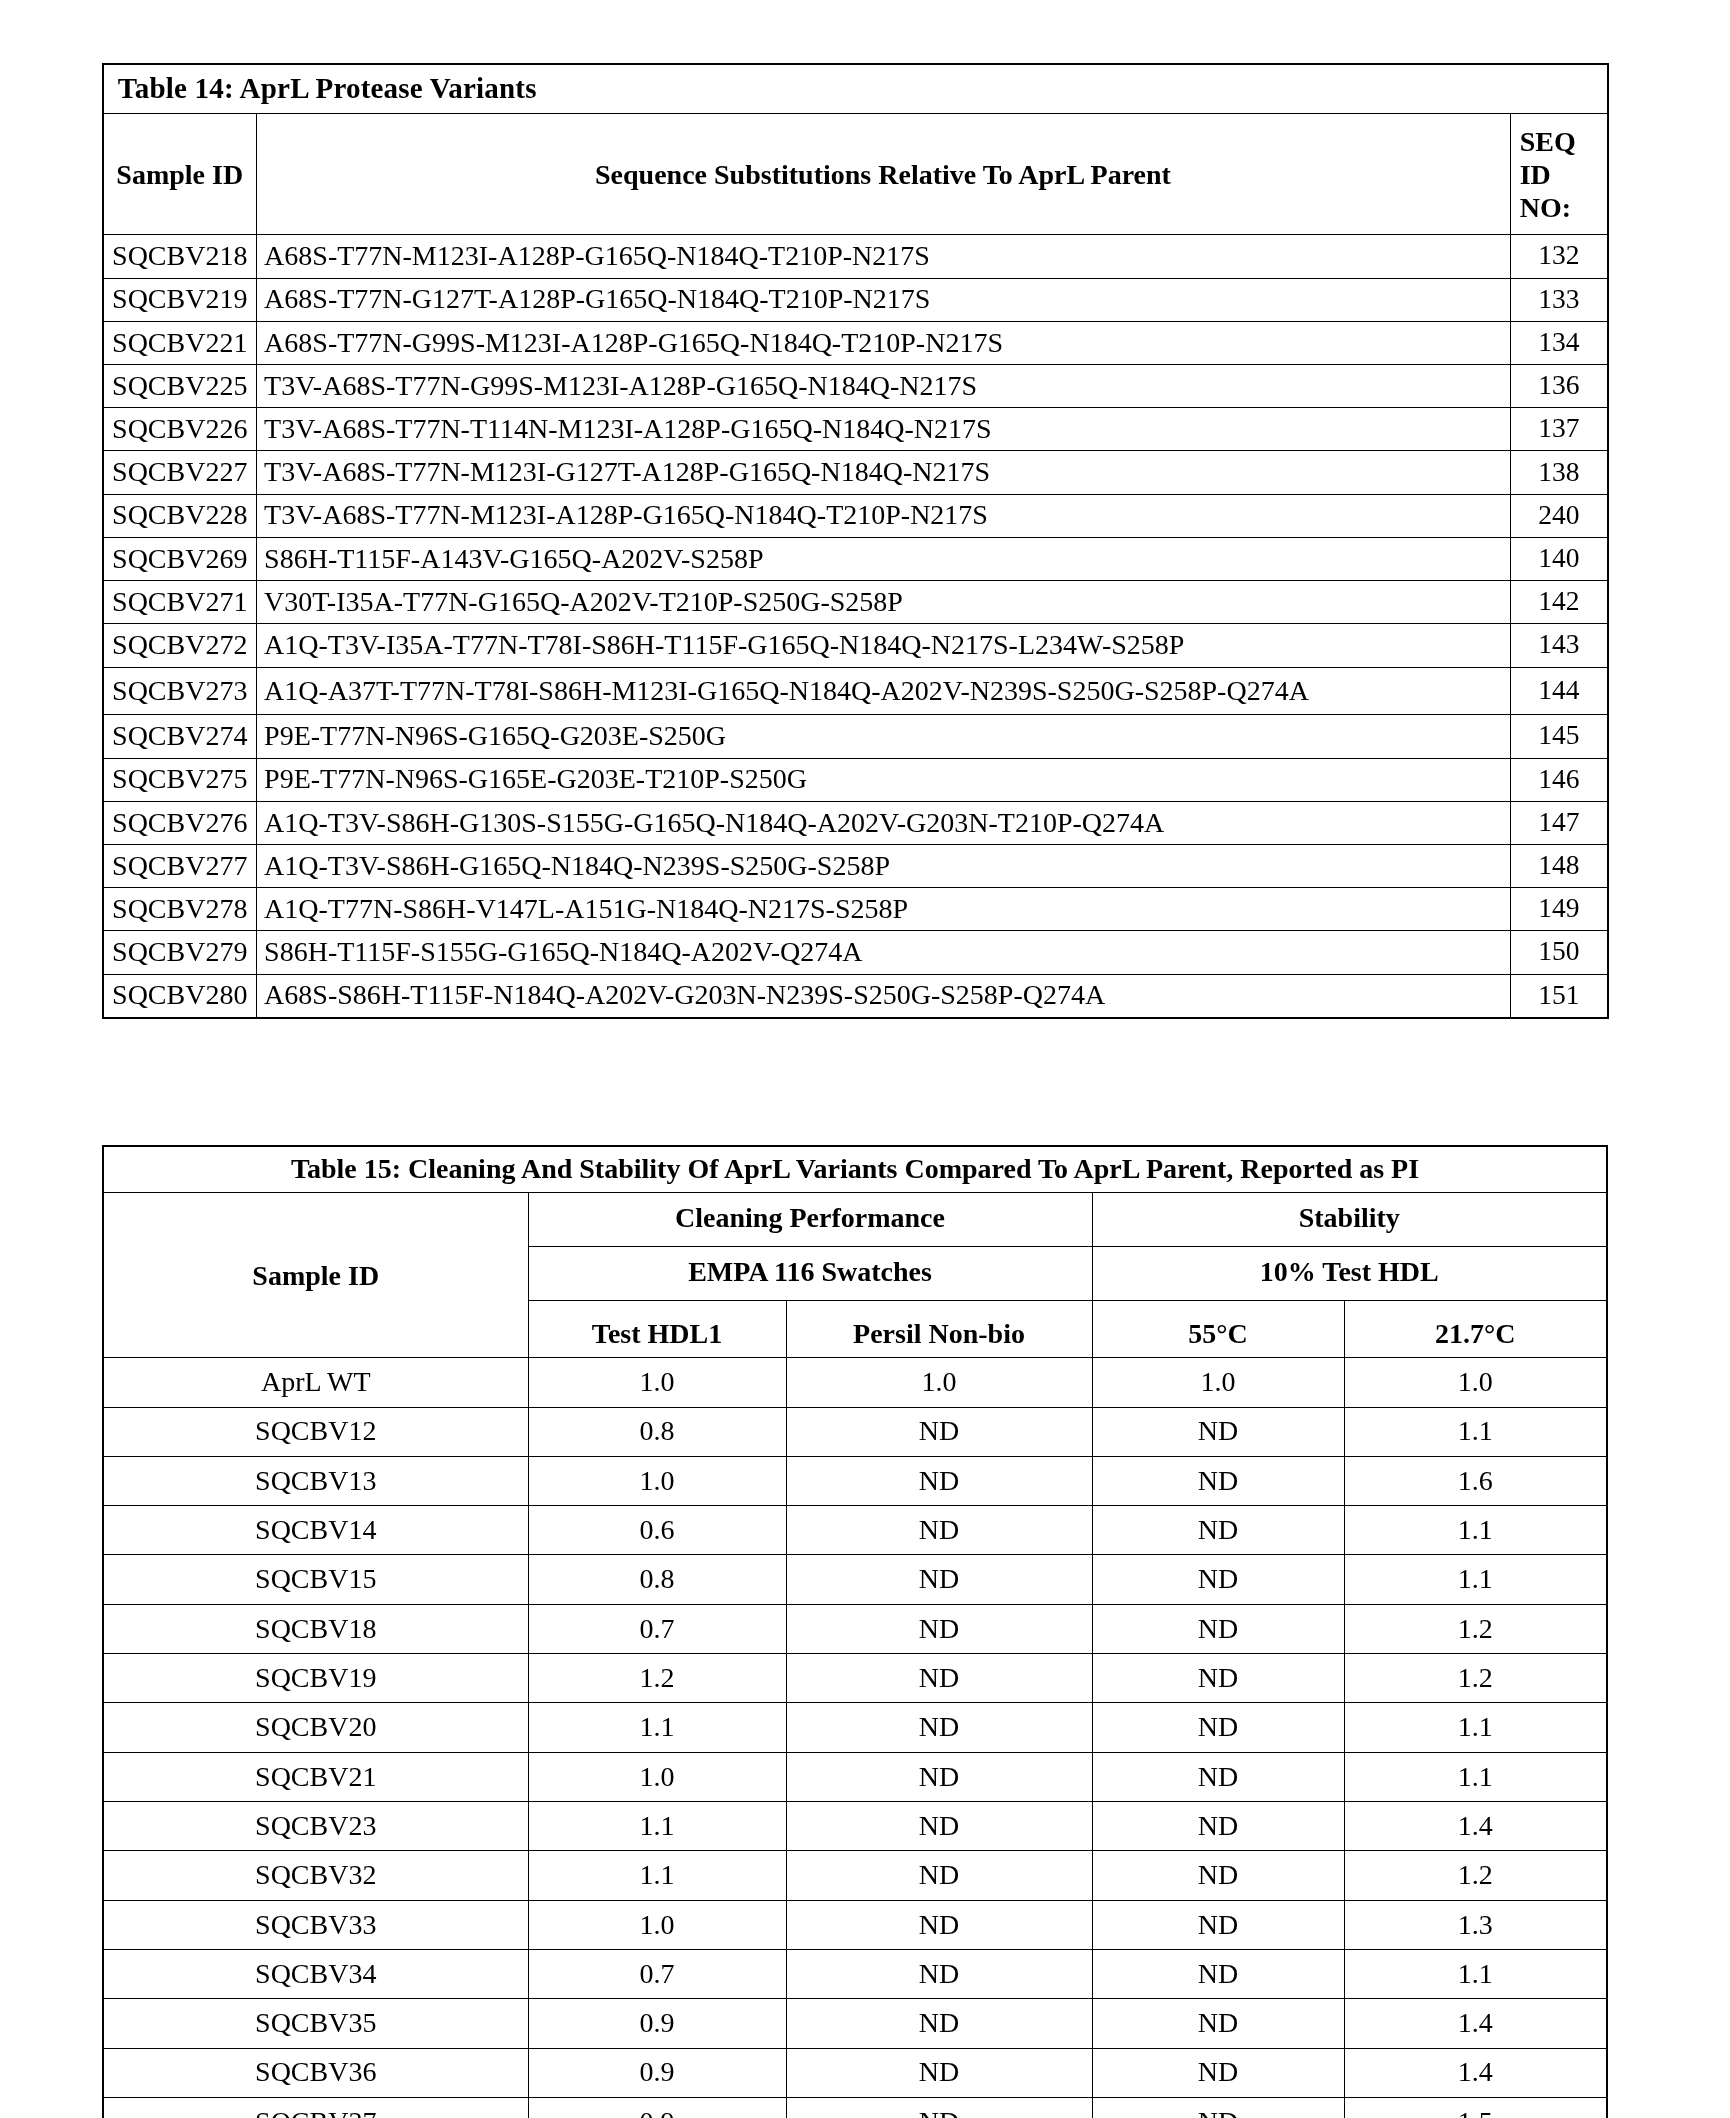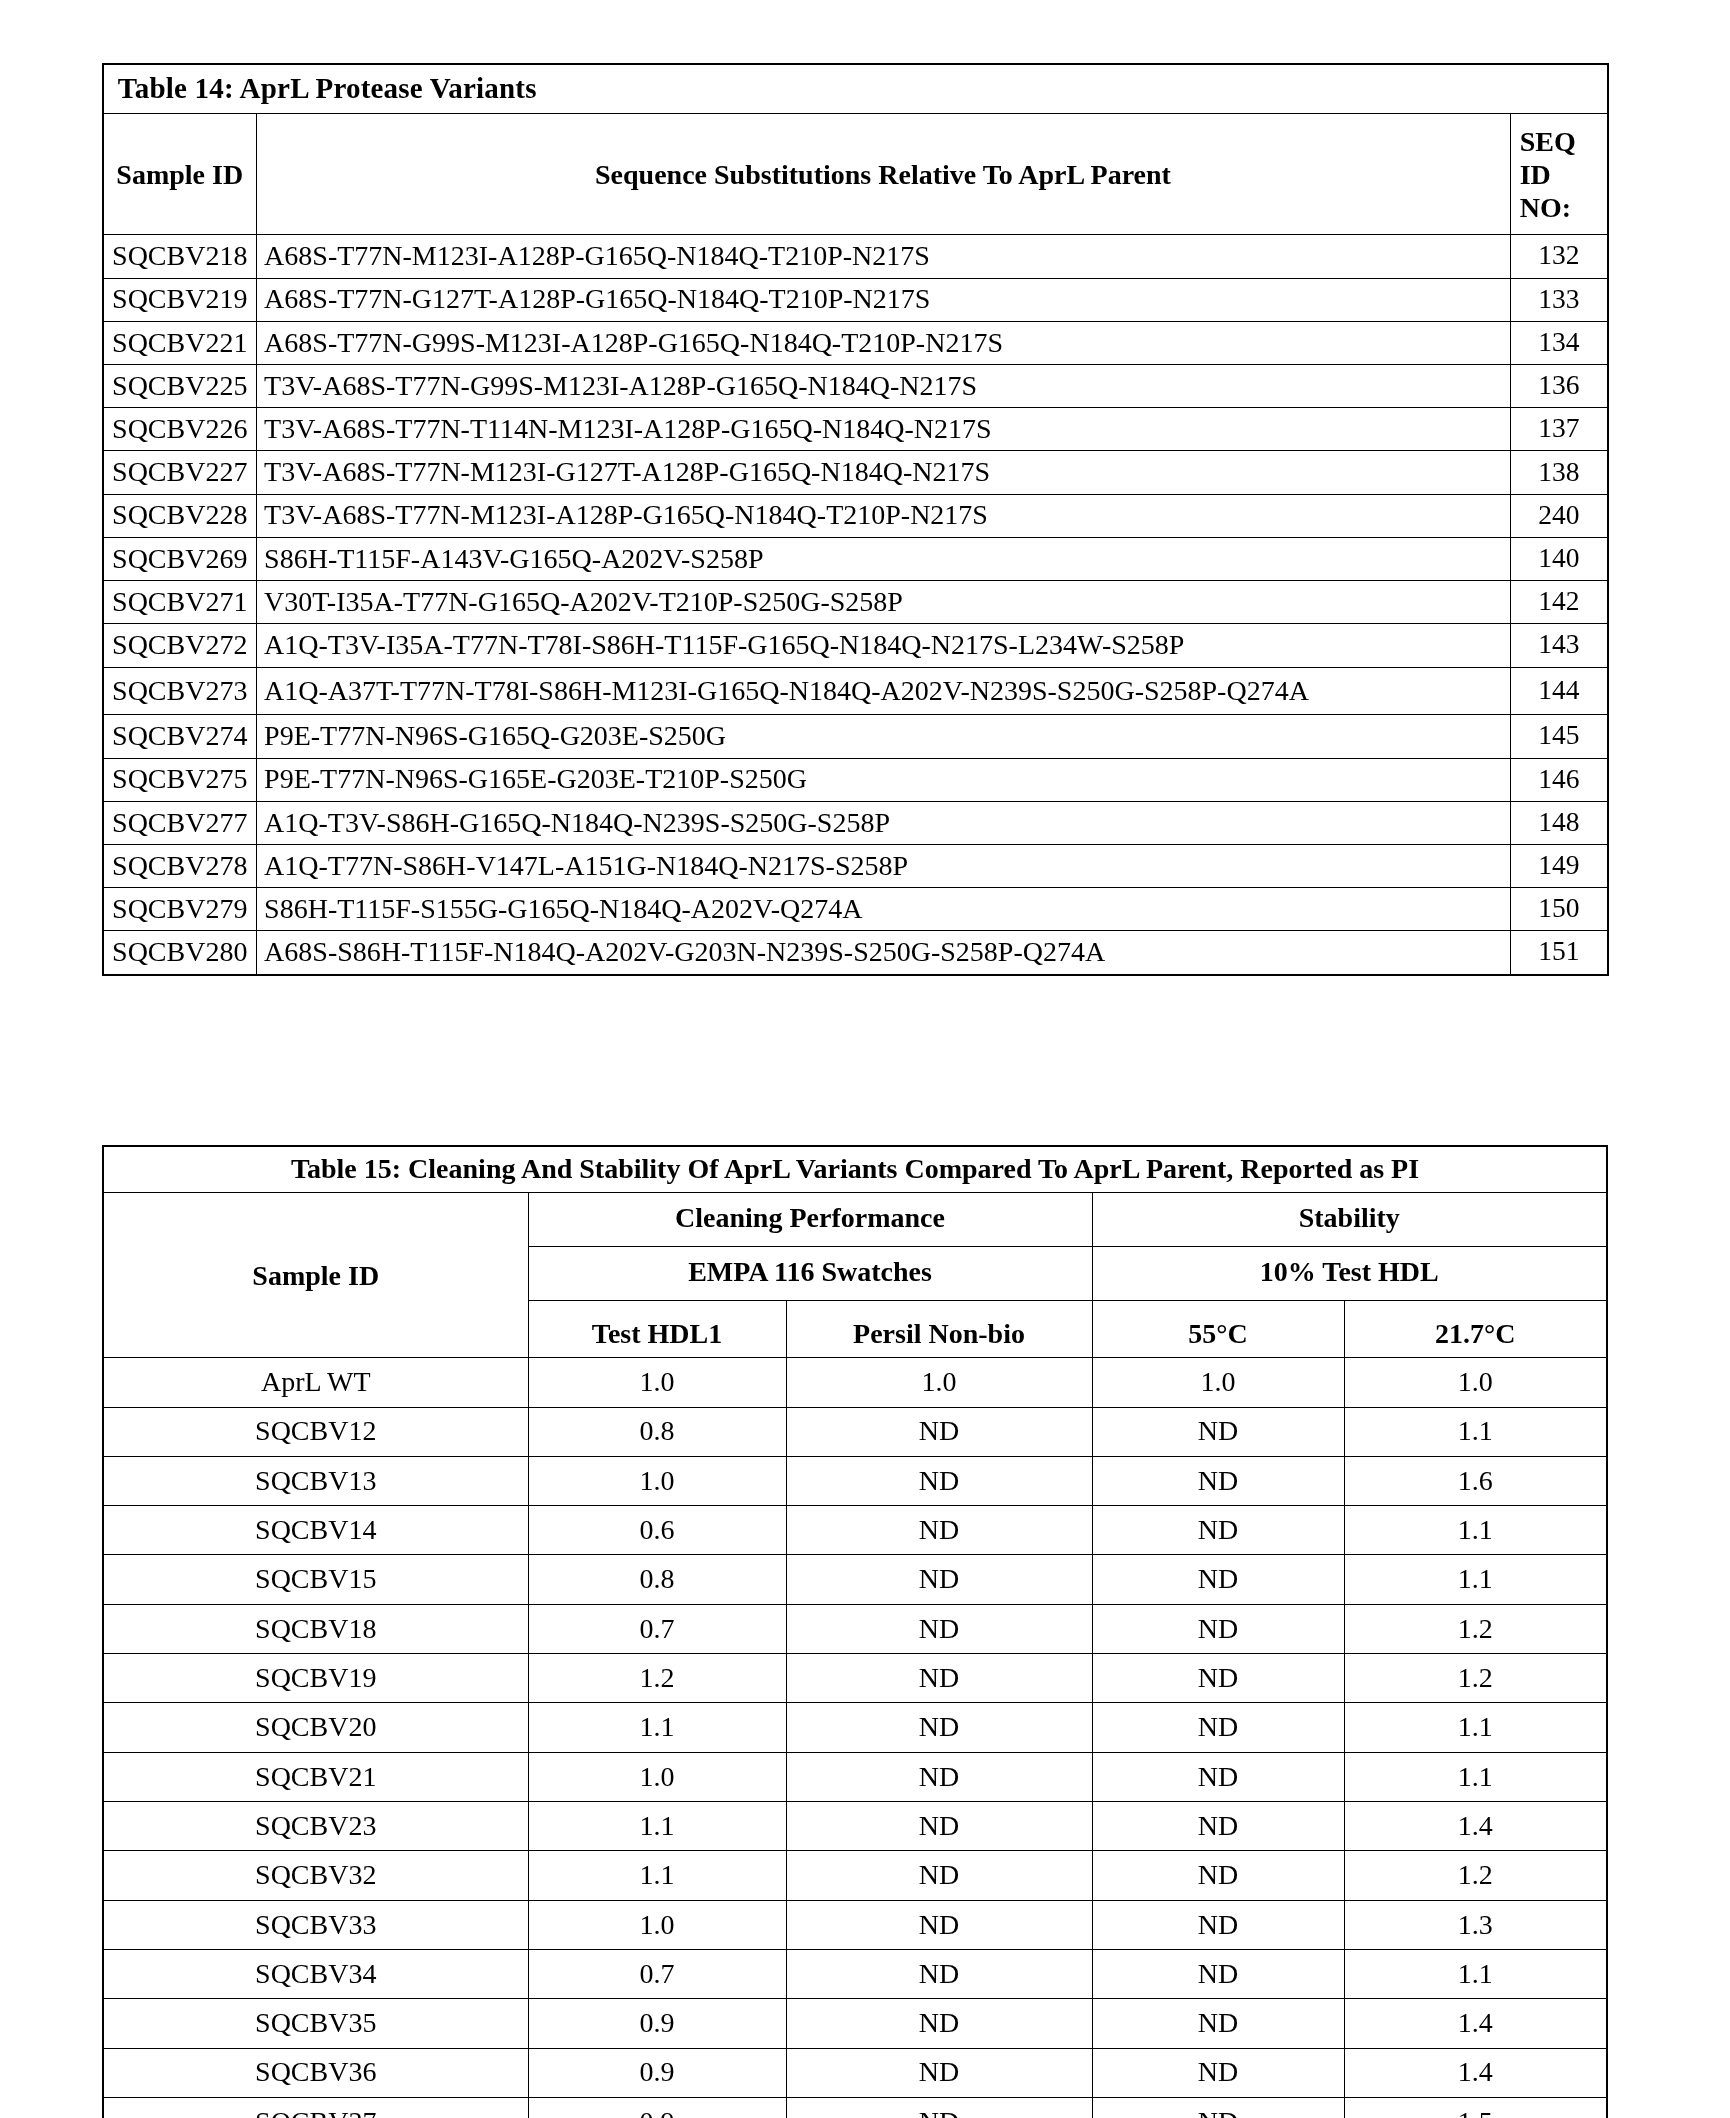--- a/index.html
+++ b/index.html
@@ -210,20 +210,25 @@
           </tr>
           <tr>
             <td class="cell-sample">SQCBV274</td>
             <td class="cell-subs">P9E-T77N-N96S-G165Q-G203E-S250G</td>
             <td class="cell-id">145</td>
           </tr>
           <tr>
             <td class="cell-sample">SQCBV275</td>
             <td class="cell-subs">P9E-T77N-N96S-G165E-G203E-T210P-S250G</td>
             <td class="cell-id">146</td>
+          </tr>
+          <tr>
+            <td class="cell-sample">SQCBV276</td>
+            <td class="cell-subs">A1Q-T3V-S86H-G130S-S155G-G165Q-N184Q-A202V-G203N-T210P-Q274A</td>
+            <td class="cell-id">147</td>
           </tr>
           <tr>
             <td class="cell-sample">SQCBV277</td>
             <td class="cell-subs">A1Q-T3V-S86H-G165Q-N184Q-N239S-S250G-S258P</td>
             <td class="cell-id">148</td>
           </tr>
           <tr>
             <td class="cell-sample">SQCBV278</td>
             <td class="cell-subs">A1Q-T77N-S86H-V147L-A151G-N184Q-N217S-S258P</td>
             <td class="cell-id">149</td>

